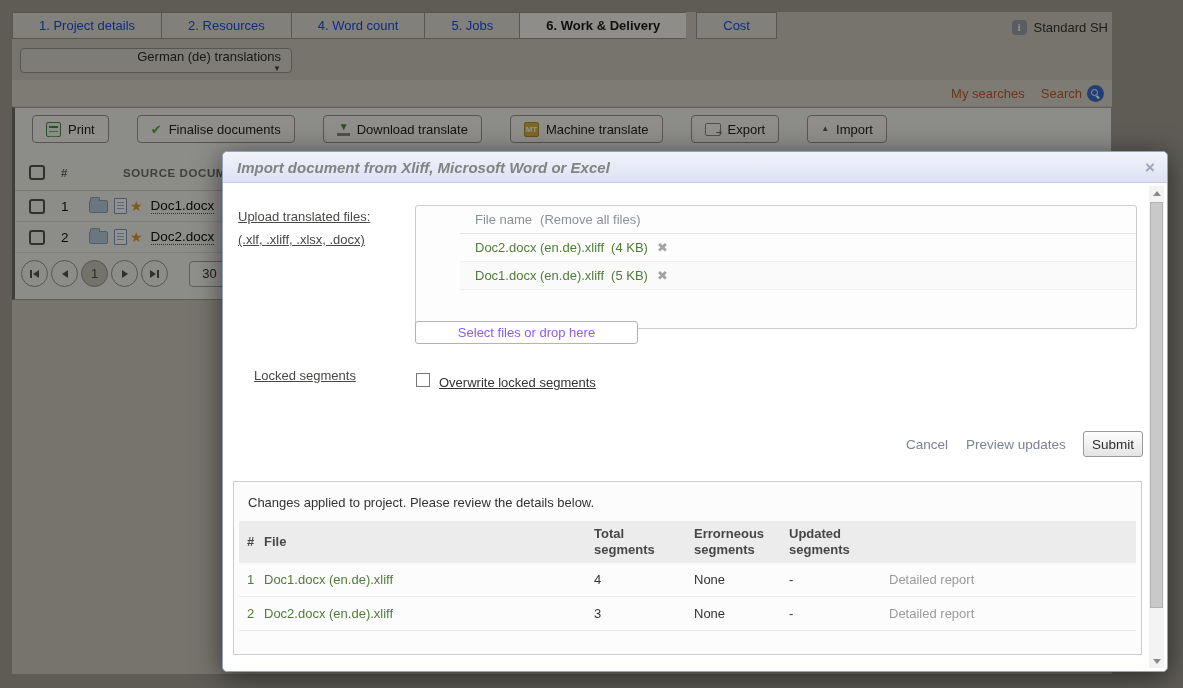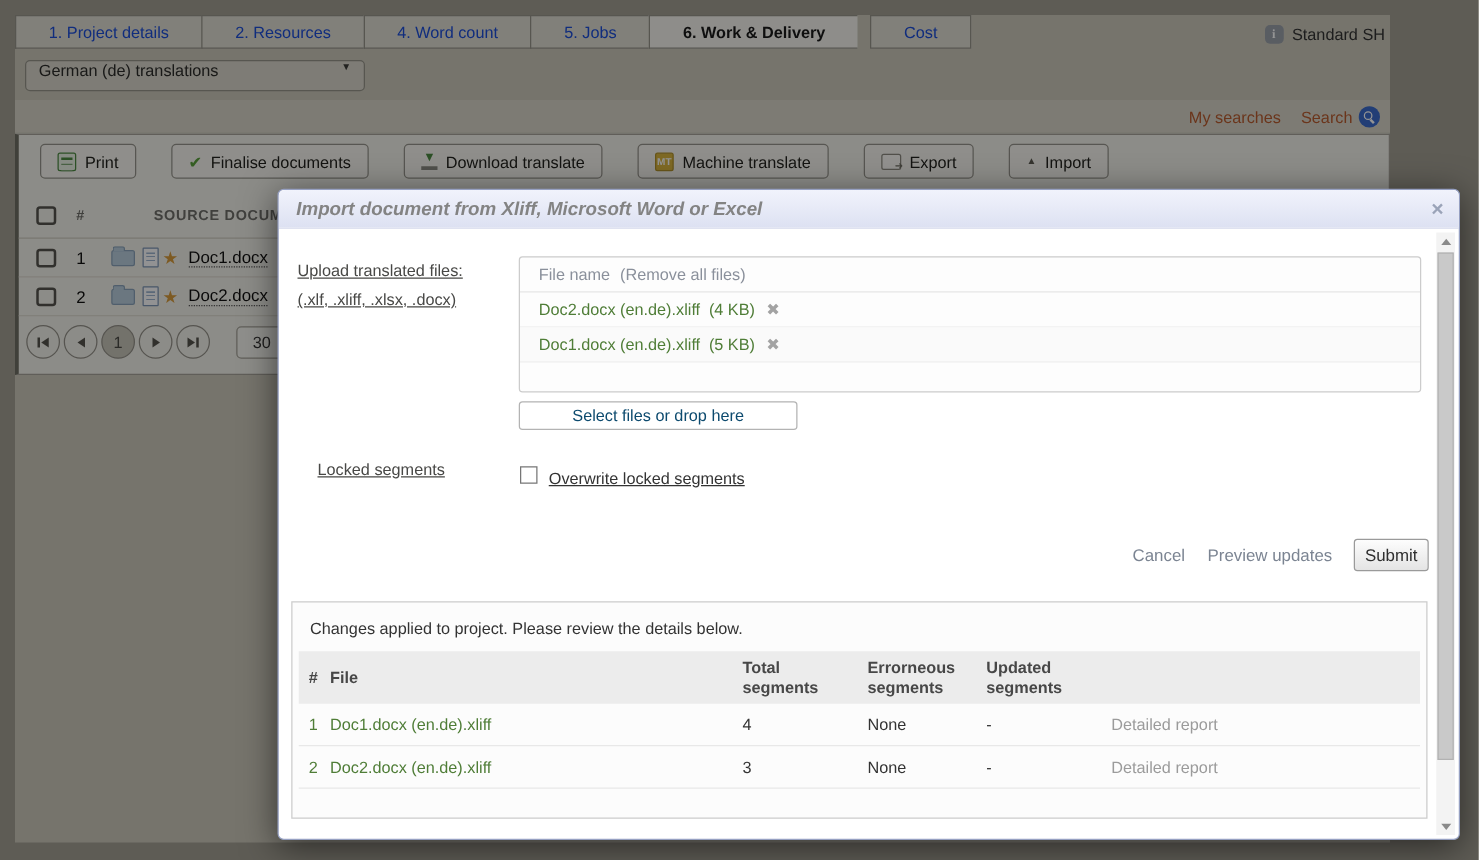--- a/index.html
+++ b/index.html
@@ -16,21 +16,21 @@
          border:1px solid #96948a; border-right-width:0; font-size:13px; color:#1d4ed8; white-space:nowrap; cursor:pointer; }
   .tab:last-child { border-right-width:1px; }
   .tab.active { background:#f4f3ee; font-weight:bold; color:#1a1a1a; }
   .tab.cost { margin-left:10px; border:1px solid #96948a; }
 
   .user-area { position:absolute; right:4px; top:8px; display:flex; align-items:center; gap:7px; font-size:13px; color:#333; }
   .info-icon { width:15px; height:15px; border-radius:4px; background:#9aa0aa; color:#fff; font-size:10px; font-weight:bold;
                display:flex; align-items:center; justify-content:center; font-family:"Liberation Serif",serif; }
 
   .lang-select { position:absolute; left:8px; top:36px; width:272px; height:25px; background:#d9d6cb; border:1px solid #97958b;
-                 border-radius:4px; display:flex; align-items:flex-start; font-size:13px; color:#2c2c2a; padding:0 10px; cursor:pointer; }
+                 border-radius:4px; display:flex; align-items:flex-end; font-size:13px; color:#2c2c2a; padding:0 10px; cursor:pointer;flex-direction:column; }
   .lang-caret { margin-left:auto; font-size:8px; color:#3d3d3a; }
 
   .searches-strip { position:absolute; left:0; top:68px; width:1100px; height:26px; background:#d8d5c8;
                     display:flex; align-items:center; justify-content:flex-end; gap:16px; padding-right:8px; font-size:13px; }
   .strip-link { color:#b85c30; cursor:pointer; }
   .search-wrap { display:flex; align-items:center; gap:5px; }
   .search-icon { width:17px; height:17px; border-radius:50%; background:#3b6bcc; position:relative; }
   .search-icon::before { content:""; position:absolute; left:4px; top:4px; width:5px; height:5px; border:1.5px solid #fff; border-radius:50%; }
   .search-icon::after { content:""; position:absolute; left:10px; top:10px; width:4px; height:1.5px; background:#fff; transform:rotate(45deg); transform-origin:0 0; }
 
@@ -92,33 +92,33 @@
 
   .mscroll { position:absolute; top:34px; right:3px; bottom:3px; width:15px; background:#f3f3f3; z-index:11; cursor:pointer; }
   .ms-up, .ms-down { position:absolute; left:0; width:15px; height:14px; display:flex; align-items:center; justify-content:center; }
   .ms-up { top:0; } .ms-down { bottom:0; }
   .ms-up::before { content:""; border-left:4px solid transparent; border-right:4px solid transparent; border-bottom:5px solid #8a8a8a; }
   .ms-down::before { content:""; border-left:4px solid transparent; border-right:4px solid transparent; border-top:5px solid #8a8a8a; }
   .ms-thumb { position:absolute; left:1px; top:16px; width:13px; height:406px; background:#c9c9c9; border:1px solid #b2b2b2; }
 
   .m-label { position:absolute; font-size:13px; color:#484846;text-decoration:underline; }
 
-  .file-panel { position:absolute; left:192px; top:53px; width:722px; height:109px; background:#fdfdfd;
-                border:1px solid #ccc; border-radius:3px; }
+  .file-panel { position:absolute; left:192px; top:53px; width:722px; height:124px; background:#fdfdfd;
+                border:1px solid #ccc; border-radius:3px;padding-left:44px; }
   .fp-header { height:28px; display:flex; align-items:center; gap:8px; padding:0 15px; font-size:13px; color:#8a909b;
                border-bottom:1px solid #e6e6e6; }
   .fp-remove { cursor:pointer; }
   .fp-row { height:28px; display:flex; align-items:center; padding:0 15px; font-size:13px; border-bottom:1px solid #efefef; }
   .fp-row:nth-child(odd) { background:#fafafa; }
   .file-link { color:#4f7d37; cursor:pointer; }
   .file-size { color:#4f7d37; margin-left:7px; }
   .x-icon { margin-left:9px; color:#a3a3a3; font-size:13px; font-weight:bold; cursor:pointer; line-height:1; }
 
   .select-btn { position:absolute; left:192px; top:169px; width:223px; height:23px; background:#fff; border:1px solid #b3b3b3;
-                border-radius:3px; font-size:13px; color:#0c4a6e; display:flex; align-items:center; justify-content:center; cursor:pointer; }
+                border-radius:3px; font-size:13px; color:#8b5cf6; display:flex; align-items:center; justify-content:center; cursor:pointer; }
 
   .mcb { position:absolute; left:193px; top:221px; width:14px; height:14px; border:1px solid #767676; background:#fff; cursor:pointer; }
 
   .actions { position:absolute; left:0; top:279px; width:920px; height:26px; }
   .link-btn { position:absolute; top:6px; font-size:13.5px; color:#7b8492; cursor:pointer; }
   .cancel-link { left:683px; }
   .preview-link { left:743px; }
   .submit-btn { position:absolute; left:860px; top:0; width:60px; height:26px; background:linear-gradient(#fdfdfd,#e4e4e4);
                 border:1px solid #9a9a9a; border-radius:3px; font-size:13.5px; color:#2f2f2f; display:flex; align-items:center;
                 justify-content:center; cursor:pointer; }

